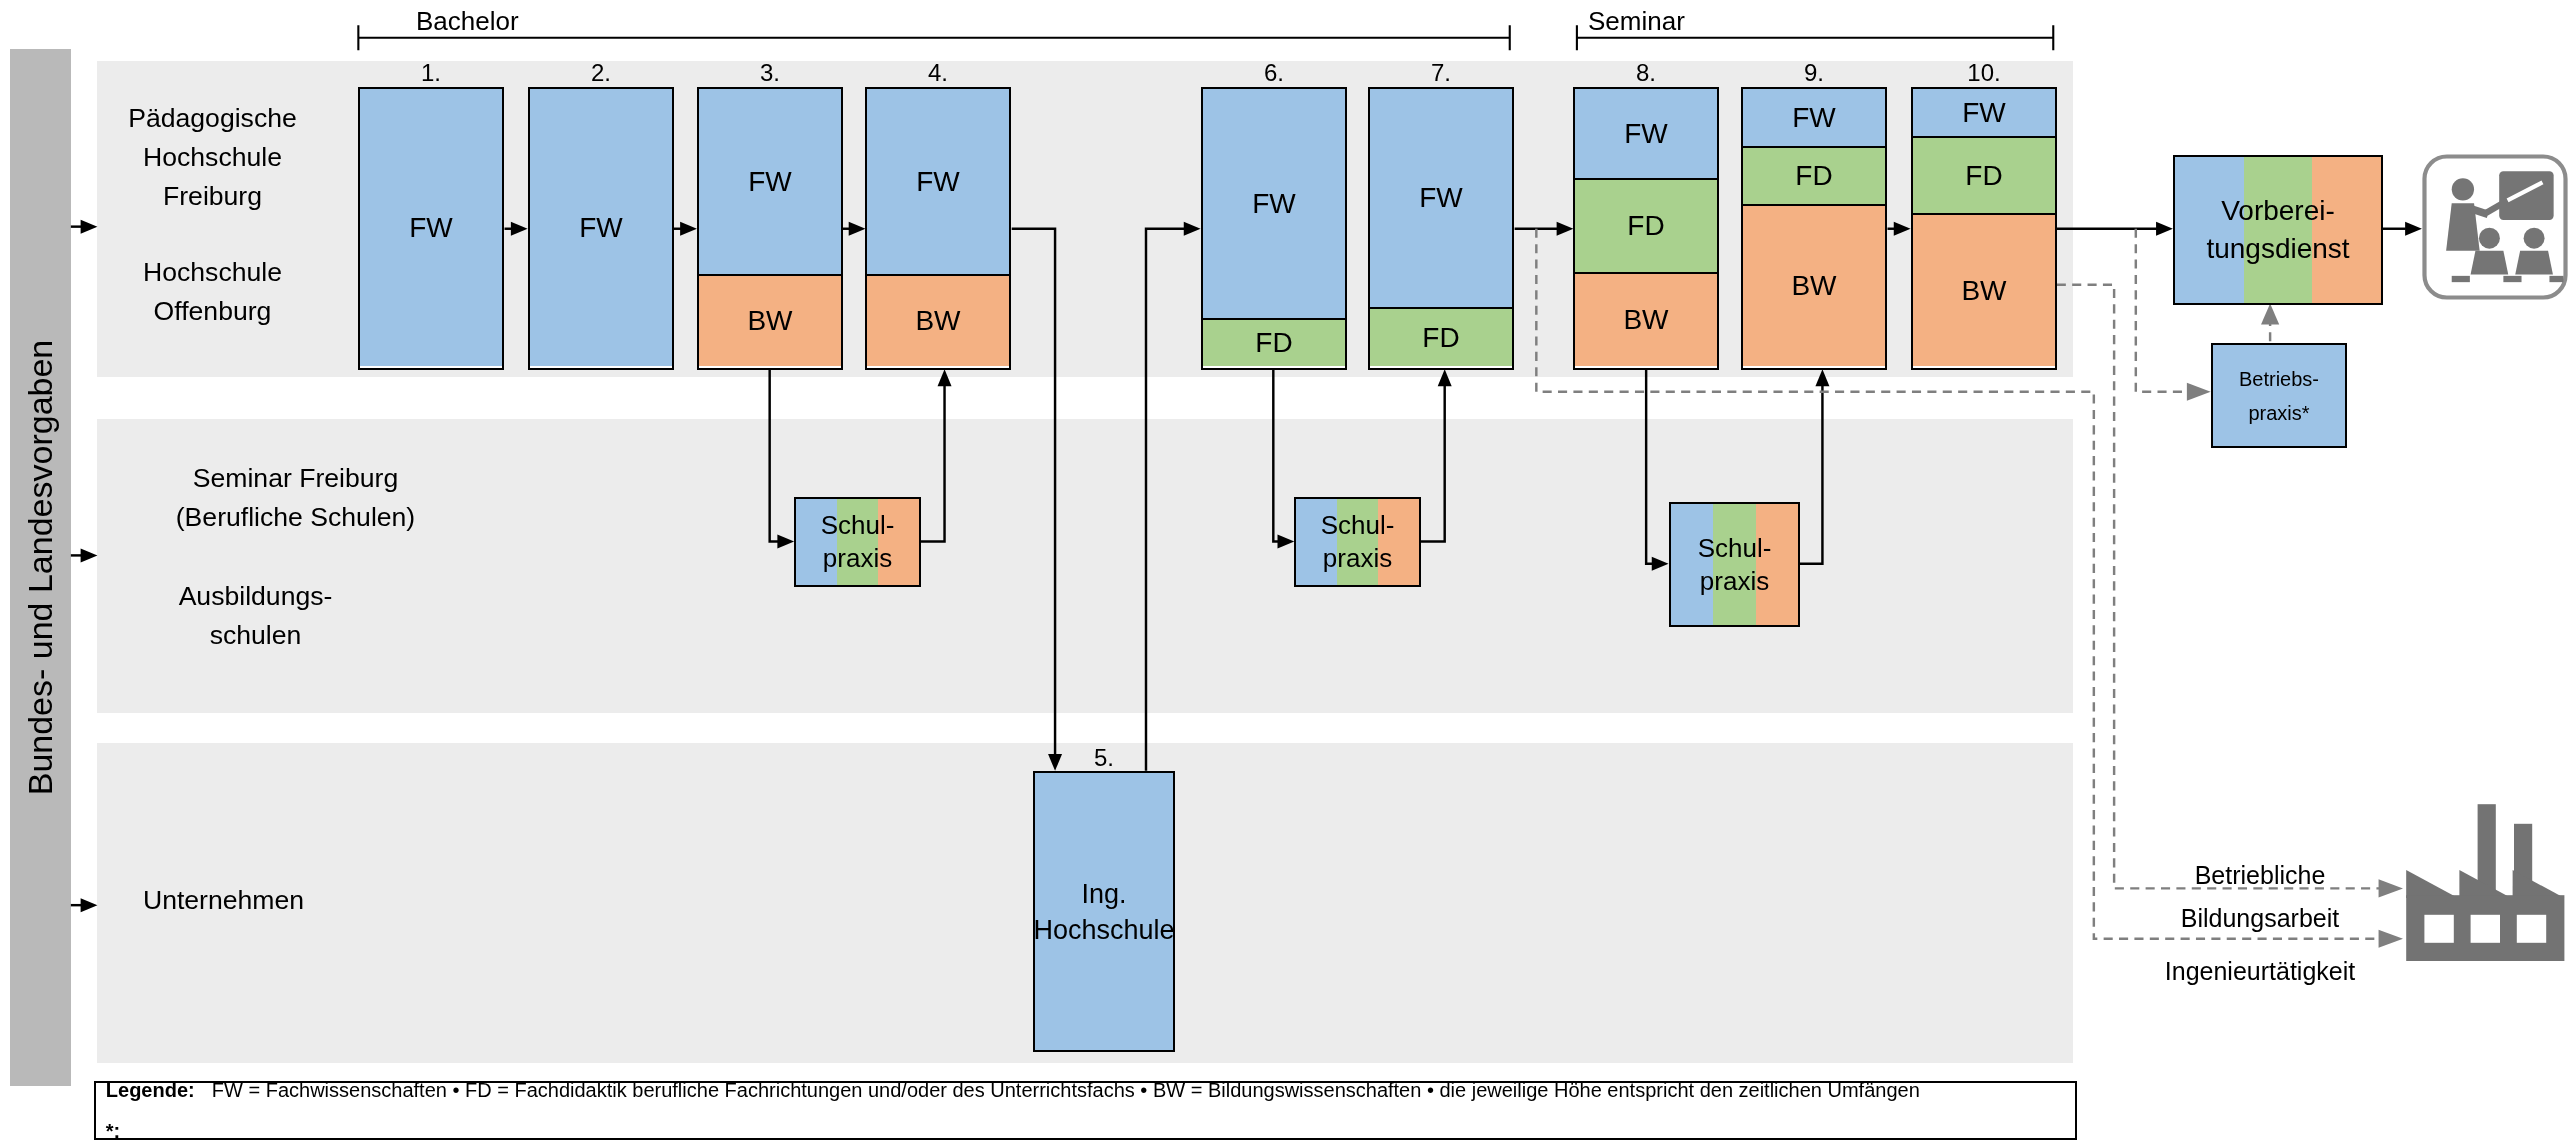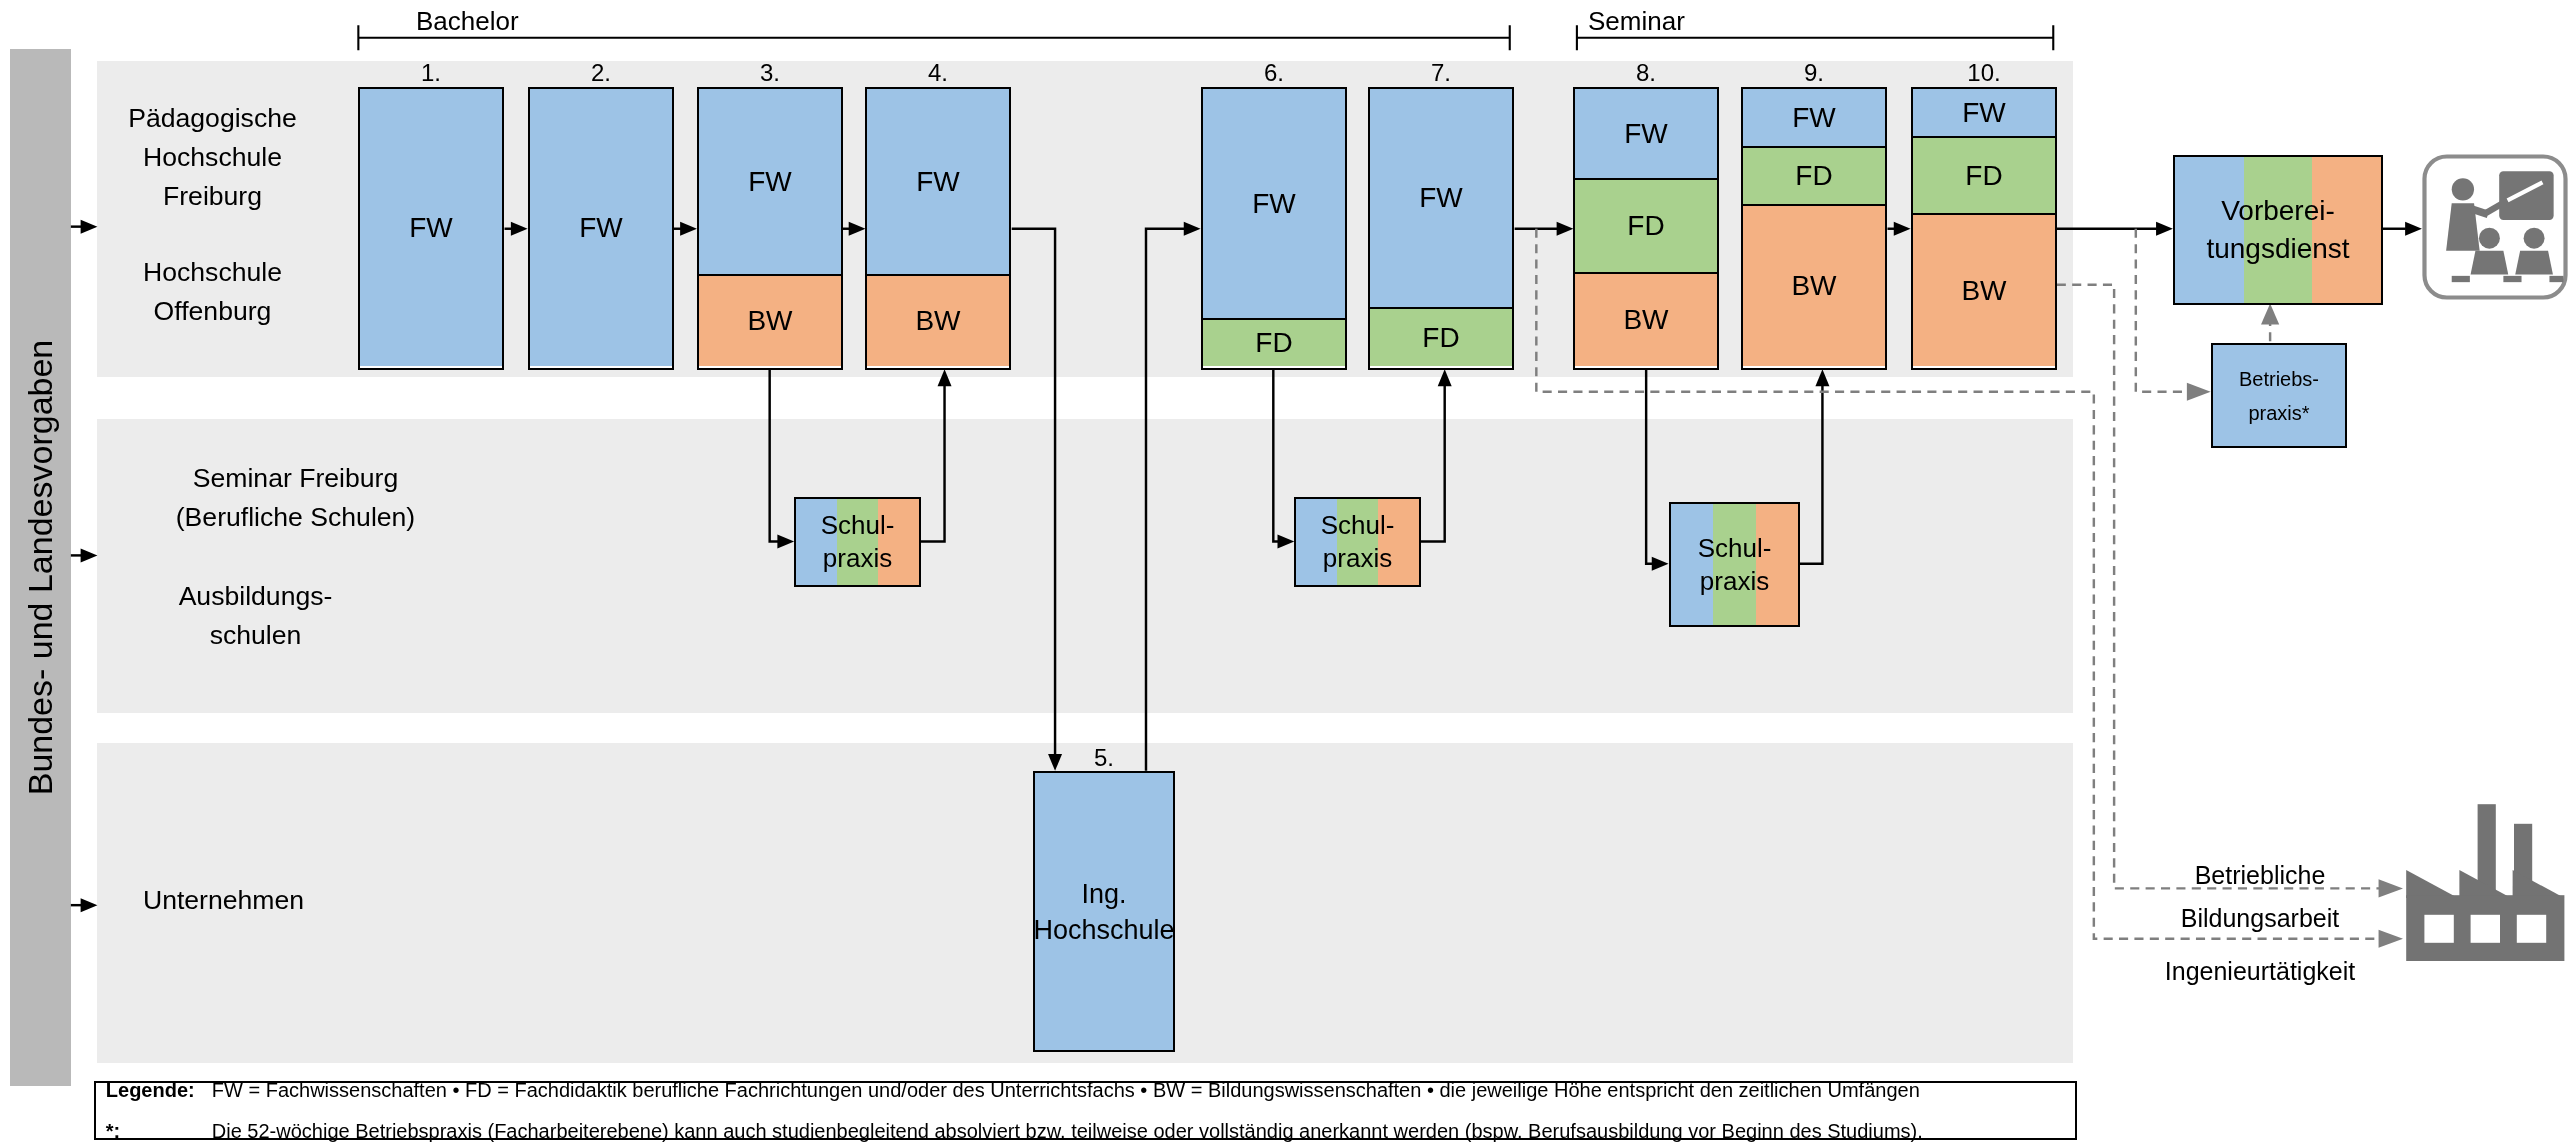--- a/index.html
+++ b/index.html
@@ -271,17 +271,16 @@
       <rect x="32" y="164" width="42" height="40"></rect>
       <rect x="98" y="164" width="42" height="40"></rect>
       <rect x="164" y="164" width="42" height="40"></rect>
     </g>
   </svg>
 
   <div class="legend">
     <b>Legende:</b>
     <span>FW = Fachwissenschaften • FD = Fachdidaktik berufliche Fachrichtungen und/oder des Unterrichtsfachs • BW = Bildungswissenschaften • die jeweilige Höhe entspricht den zeitlichen Umfängen</span>
     <b>*:</b>
-    <span>Die 52-wöchige Betriebspraxis (Facharbeiterebene) kann auch studienbegleitend absolviert bzw. teilweise oder vollständig anerkannt werden (bspw. Berufsausbildung vor Beginn des Studiums).</span>
   </div>
 
 </div>
 
 
 </body></html>

